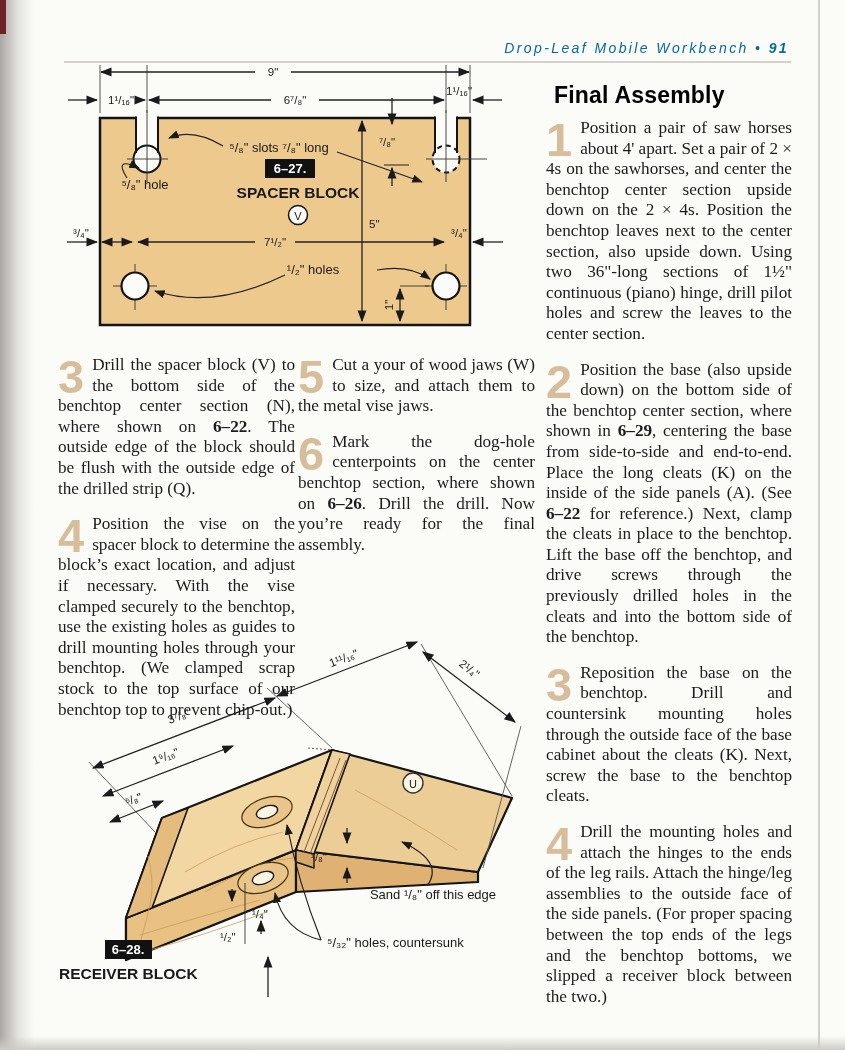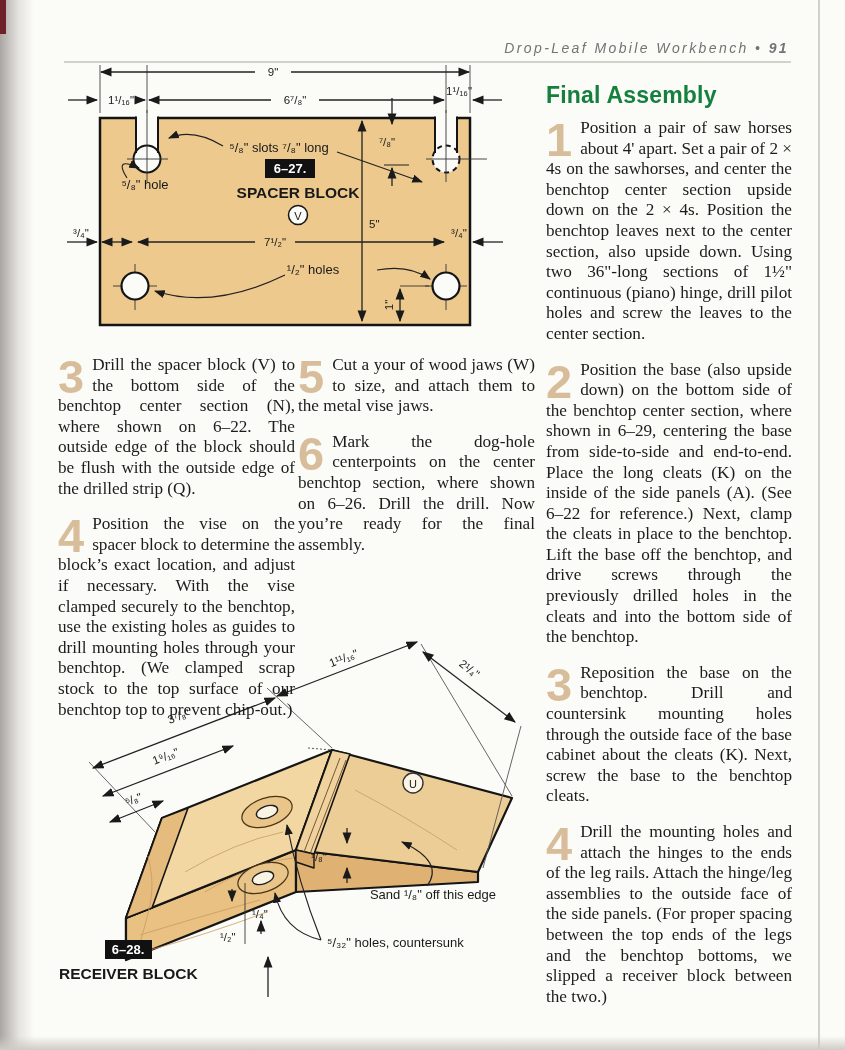--- a/index.html
+++ b/index.html
@@ -7,34 +7,34 @@
         font-family:"Liberation Serif",serif;color:#1c1c1c;}
   
   .gutter{position:absolute;left:0;top:0;width:34px;height:1050px;
           background:linear-gradient(90deg,#a9a6a3 0,#c3c0bd 8px,#e6e4e1 19px,#fbfbf8 34px);}
   .red-corner{position:absolute;left:0;top:0;width:6px;height:34px;background:#6e2126;}
   .right-line{position:absolute;left:818px;top:0;width:2px;height:1050px;background:#d3d0cb;}
   .bottom-shade{position:absolute;left:0;top:1036px;width:845px;height:14px;
           background:linear-gradient(180deg,rgba(200,196,190,0) 0,#cfccc6 100%);}
   
   .running-head{position:absolute;top:40px;right:56px;
-          font:italic 14px "Liberation Sans",sans-serif;letter-spacing:2.4px;color:#737373;}
+          font:italic 14px "Liberation Sans",sans-serif;letter-spacing:2.4px;color:#0369a1;}
   .running-head b{font-weight:700;}
   .head-rule{position:absolute;left:64px;top:61px;width:727px;height:2px;background:#d4d1cc;}
   
   .col{position:absolute;text-align:justify;font-size:17.2px;line-height:20.6px;}
   .col-left{left:58px;top:355px;width:237px;}
   .col-mid{left:298px;top:355px;width:237px;}
   .col-right{left:546px;top:82px;width:246px;}
   .step{margin:0 0 15px 0;}
   .step::after{content:"";display:block;clear:both;}
   .stepnum{float:left;font:700 47px/38px "Liberation Sans",sans-serif;color:#D8BD9B;
            margin:3px 8px 0 0;}
-  .xref{font-weight:400;}
-  .fa-heading{font:700 23px/26px "Liberation Sans",sans-serif;color:#15803d;margin:0 0 10px 0;
+  .xref{font-weight:700;}
+  .fa-heading{font:700 23px/26px "Liberation Sans",sans-serif;color:#000000;margin:0 0 10px 8px;
            letter-spacing:0.2px;}
   
   .figsvg{position:absolute;}
   svg text{font-family:"Liberation Sans",sans-serif;fill:#191919;}
   .dim{font-size:11.5px;}
   .lbl{font-size:13px;}
   .figtag{font-size:13px;font-weight:700;fill:#ffffff;}
   .figtitle{font-size:15.5px;font-weight:700;}
   .part{font-size:11px;}
   .bigtitle{font-size:15.5px;font-weight:700;}

